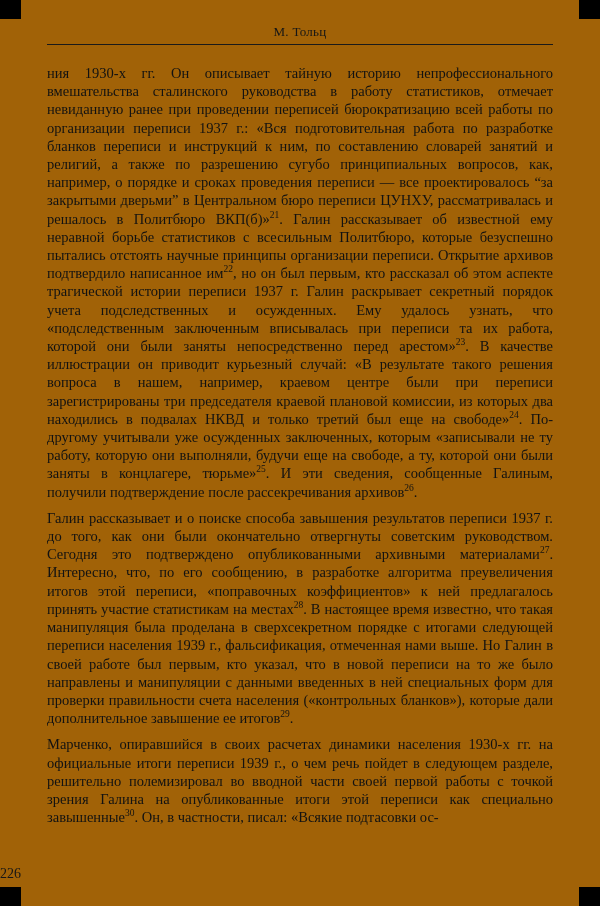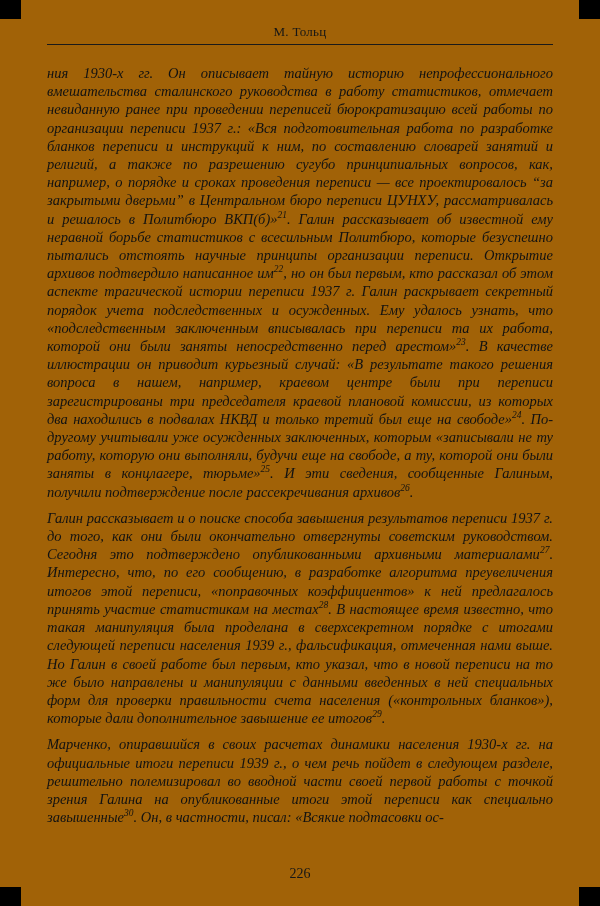--- a/index.html
+++ b/index.html
@@ -51,34 +51,32 @@
     left: 47px;
     right: 47px;
     font-size: 14.5px;
     line-height: 18.2px;
     text-align: justify;
     color: #121212;
   }
   .para {
     margin: 0 0 8px 0;
     text-indent: 0;
-    font-style: italic;
   }
   .para:last-child { margin-bottom: 8px; }
   sup.fnref {
     font-size: 9.5px;
     line-height: 0;
     vertical-align: super;
   }
   .page-number {
     position: absolute;
     bottom: 24px;
     left: 0;
     right: 0;
-    text-align: center;
     font-size: 14px;
     color: #161616;
   }
 </style>
 </head>
 <body>
 
 <div class="page">
 
   <div class="corner-mark corner-tl"></div>

